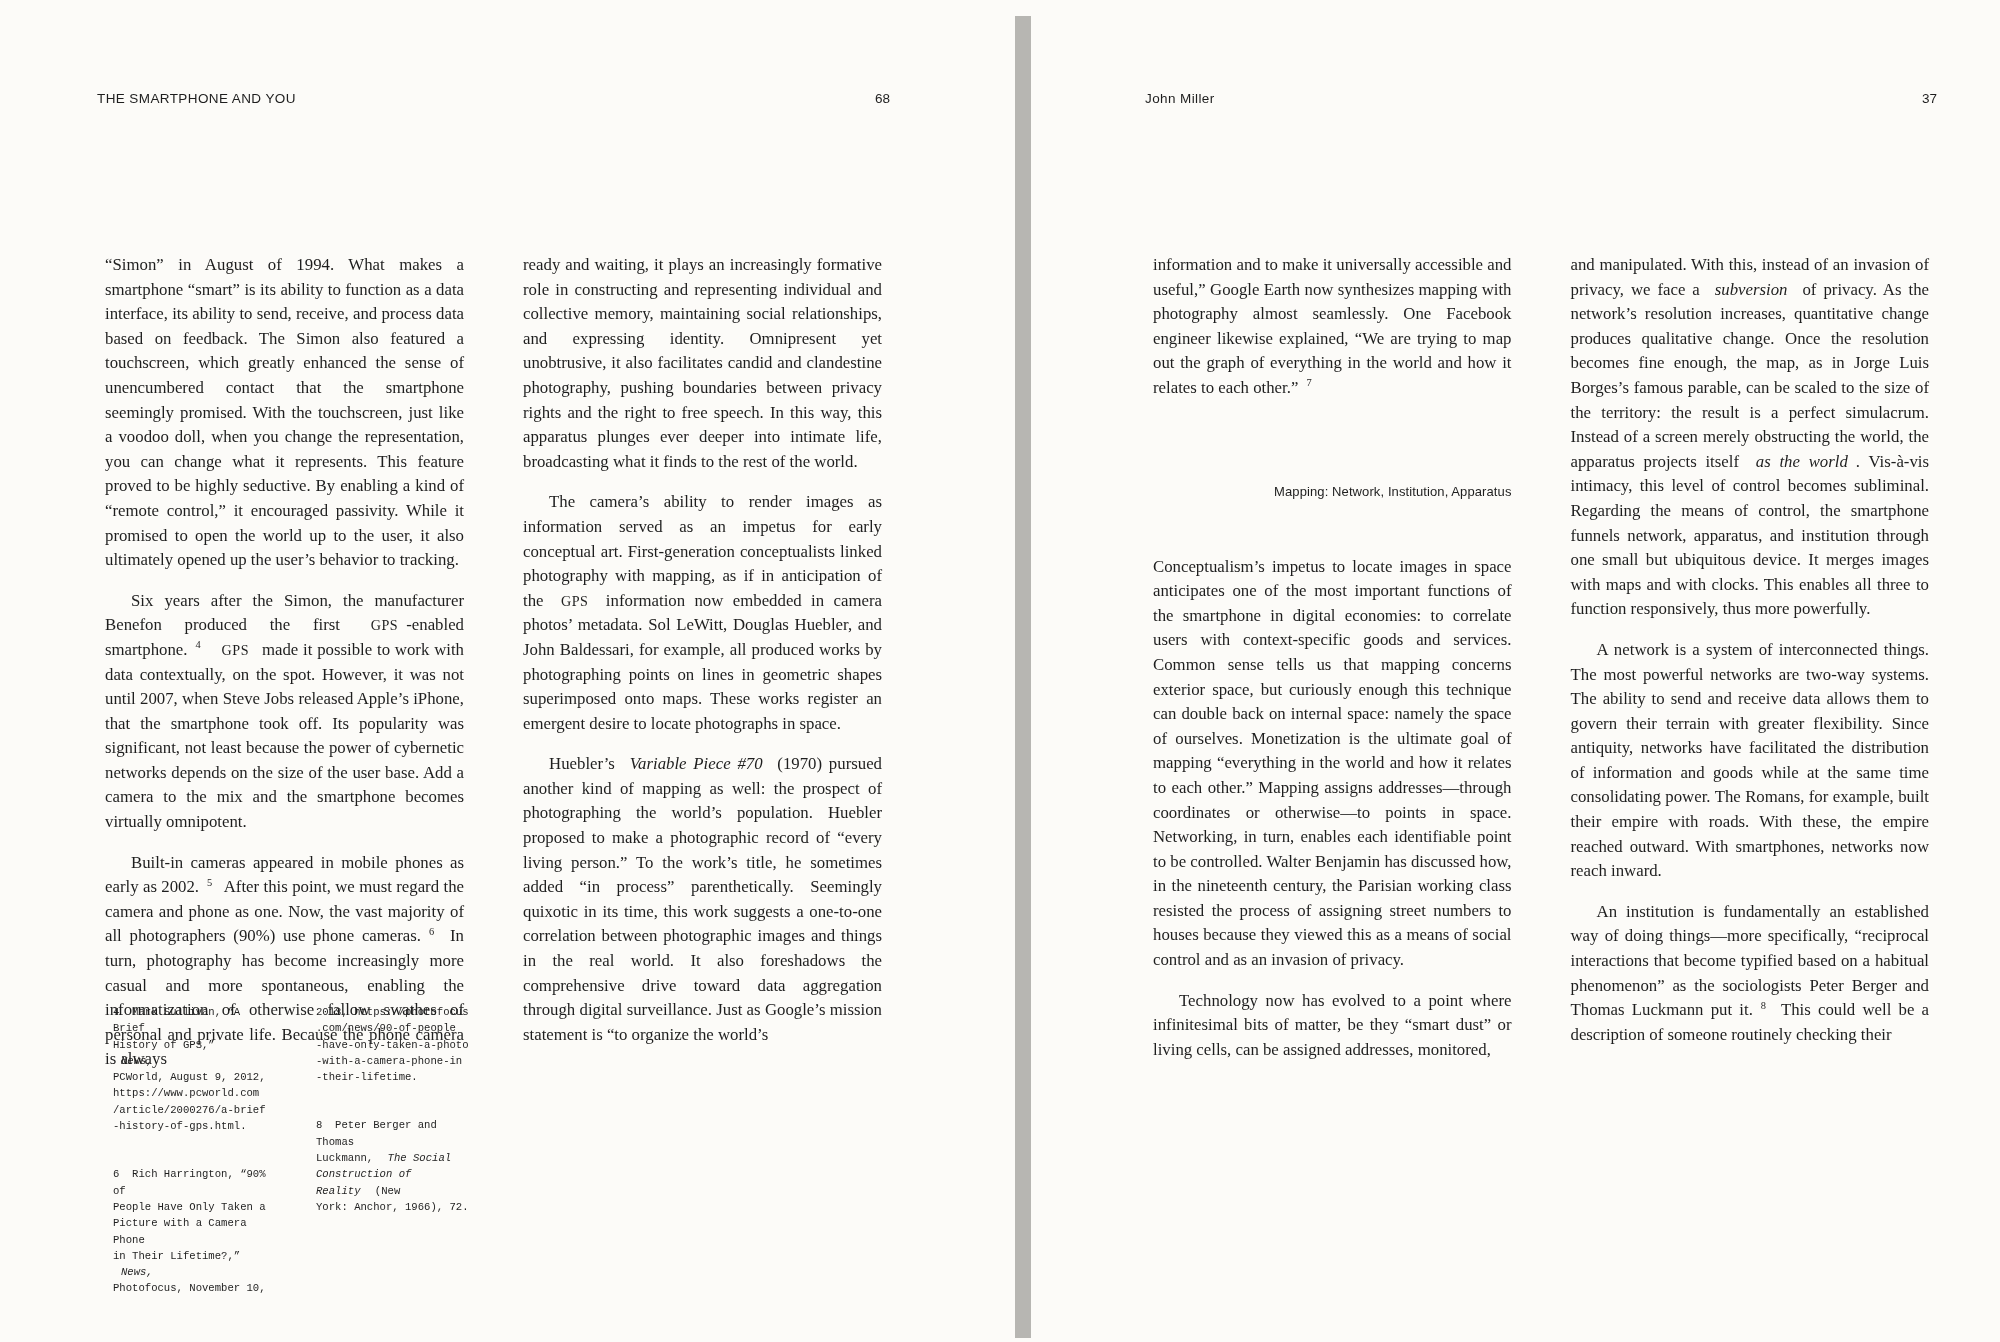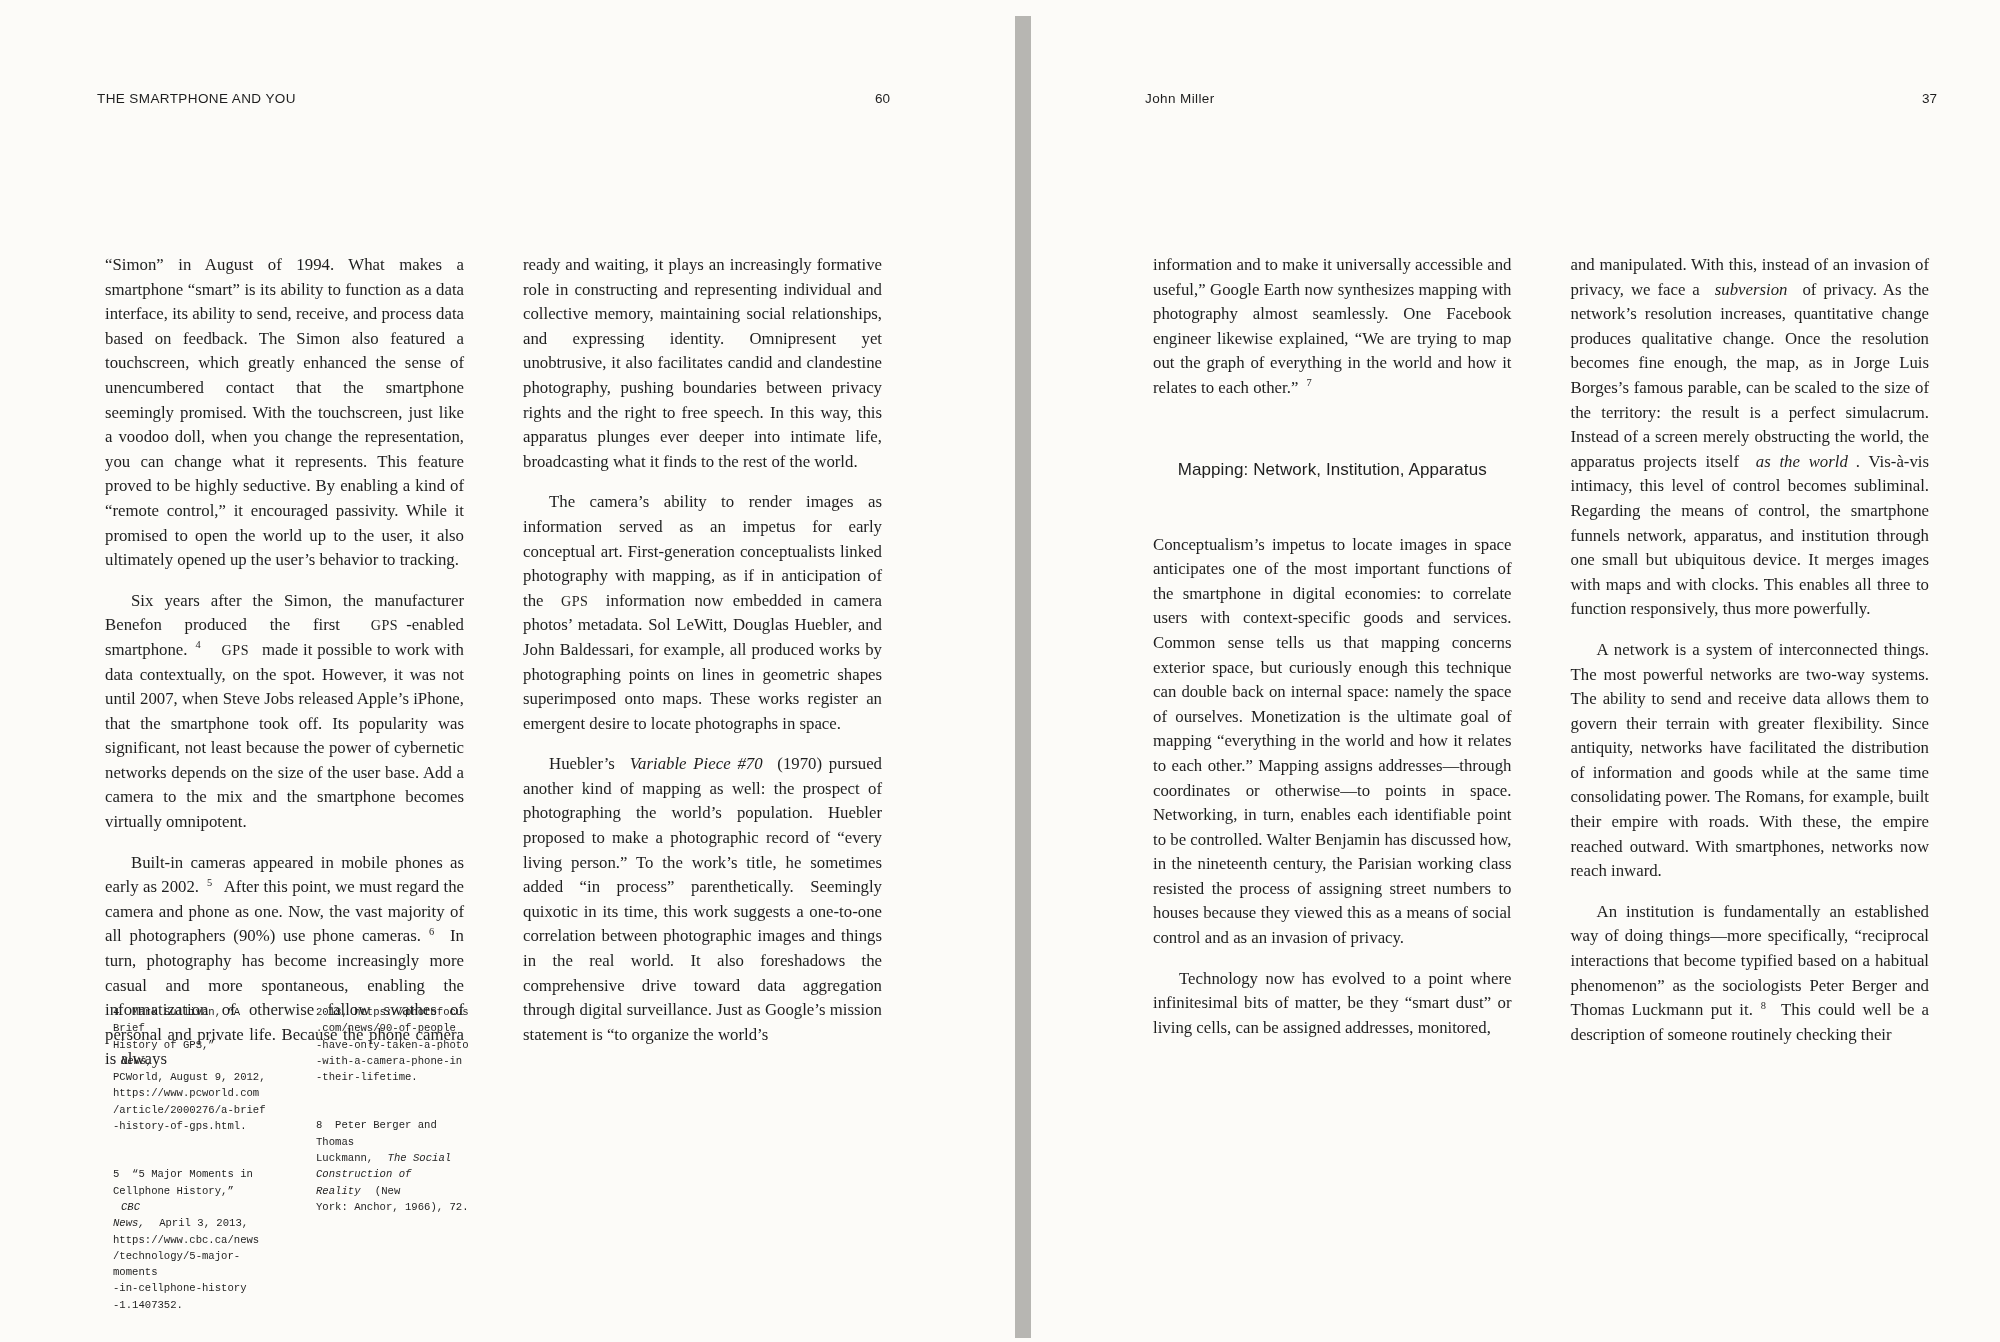--- a/index.html
+++ b/index.html
@@ -35,24 +35,24 @@
   .para {
     font-size:16.8px; line-height:24.6px;
     text-align:justify;
     hyphens:auto; -webkit-hyphens:auto;
   }
   .para.indent { text-indent:1.55em; }
 
   .section-heading {
     font-family:"Liberation Sans", sans-serif;
     font-weight:400;
-    font-size:17px; line-height:22px;
+    font-size:13px; line-height:22px;
     letter-spacing:0.1px;
-    margin:42px 0 36px 0;
-    text-align:center;
+    margin:64px 0 36px 0;
+    text-align:right;
   }
 
   sup { font-size:0.62em; line-height:0; vertical-align:super; }
   .sc { font-size:0.84em; letter-spacing:0.04em; }
   em  { font-style:italic; }
 
   .footnotes {
     position:absolute; left:57px; top:956px; width:404px;
     display:flex; gap:18px;margin-left:8px;
   }
@@ -66,21 +66,21 @@
   .footnote + .footnote { margin-top:16px; }
 </style>
 </head>
 <body>
 
 <div class="spread">
 
   <div class="page left">
     <div class="running-row">
       <span class="head">THE SMARTPHONE AND YOU</span>
-      <span class="pagenum">60</span>
+      <span class="pagenum">68</span>
     </div>
     <div class="columns">
       <div class="col">
           <p class="para">“Simon” in August of 1994. What makes a smartphone “smart” is its ability to function as a data interface, its ability to send, receive, and process data based on feedback. The Simon also featured a touchscreen, which greatly enhanced the sense of unencumbered contact that the smartphone seemingly promised. With the touchscreen, just like a voodoo doll, when you change the representation, you can change what it represents. This feature proved to be highly seductive. By enabling a kind of “remote control,” it encouraged passivity. While it promised to open the world up to the user, it also ultimately opened up the user’s behavior to tracking.</p>
           <p class="para indent">Six years after the Simon, the manufacturer Benefon produced the first <span class="sc">GPS</span>-enabled smartphone.<sup>4</sup> <span class="sc">GPS</span> made it possible to work with data contextually, on the spot. However, it was not until 2007, when Steve Jobs released Apple’s iPhone, that the smartphone took off. Its popularity was significant, not least because the power of cybernetic networks depends on the size of the user base. Add a camera to the mix and the smartphone becomes virtually omnipotent.</p>
           <p class="para indent">Built-in cameras appeared in mobile phones as early as 2002.<sup>5</sup> After this point, we must regard the camera and phone as one. Now, the vast majority of all photographers (90%) use phone cameras.<sup>6</sup> In turn, photography has become increasingly more casual and more spontaneous, enabling the informatization of otherwise fallow swathes of personal and private life. Because the phone camera is always</p>
         </div>
       <div class="col">
           <p class="para">ready and waiting, it plays an increasingly formative role in constructing and representing individual and collective memory, maintaining social relationships, and expressing identity. Omnipresent yet unobtrusive, it also facilitates candid and clandestine photography, pushing boundaries between privacy rights and the right to free speech. In this way, this apparatus plunges ever deeper into intimate life, broadcasting what it finds to the rest of the world.</p>
           <p class="para indent">The camera’s ability to render images as information served as an impetus for early conceptual art. First-generation conceptualists linked photography with mapping, as if in anticipation of the <span class="sc">GPS</span> information now embedded in camera photos’ metadata. Sol LeWitt, Douglas Huebler, and John Baldessari, for example, all produced works by photographing points on lines in geometric shapes superimposed onto maps. These works register an emergent desire to locate photographs in space.</p>
@@ -88,27 +88,20 @@
         </div>
     </div>
     <div class="footnotes">
       <div class="fncol">
           <div class="footnote">4  Mark Sullivan, “A Brief
 History of GPS,” <em>News,</em>
 PCWorld, August 9, 2012,
 https://www.pcworld.com
 /article/2000276/a-brief
 -history-of-gps.html.</div>
-          <div class="footnote">5  “5 Major Moments in
-Cellphone History,” <em>CBC
-News,</em> April 3, 2013,
-https://www.cbc.ca/news
-/technology/5-major-moments
--in-cellphone-history
--1.1407352.</div>
           <div class="footnote">6  Rich Harrington, “90% of
 People Have Only Taken a
 Picture with a Camera Phone
 in Their Lifetime?,” <em>News,</em>
 Photofocus, November 10,</div>
         </div>
       <div class="fncol">
           <div class="footnote">2013, https://photofocus
 .com/news/90-of-people
 -have-only-taken-a-photo

